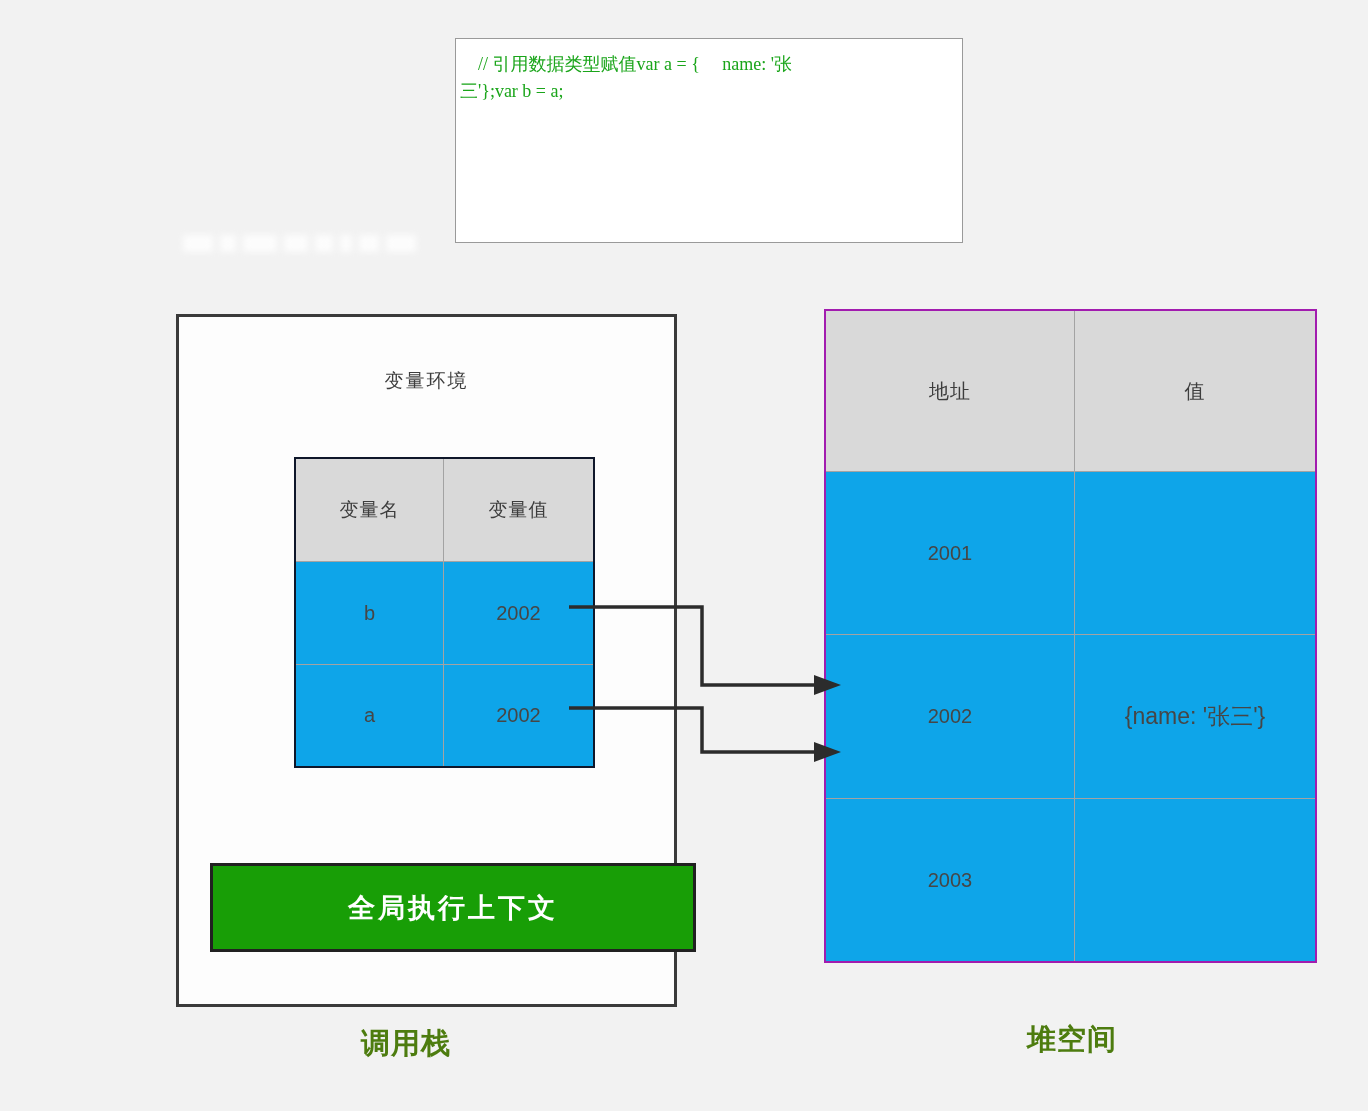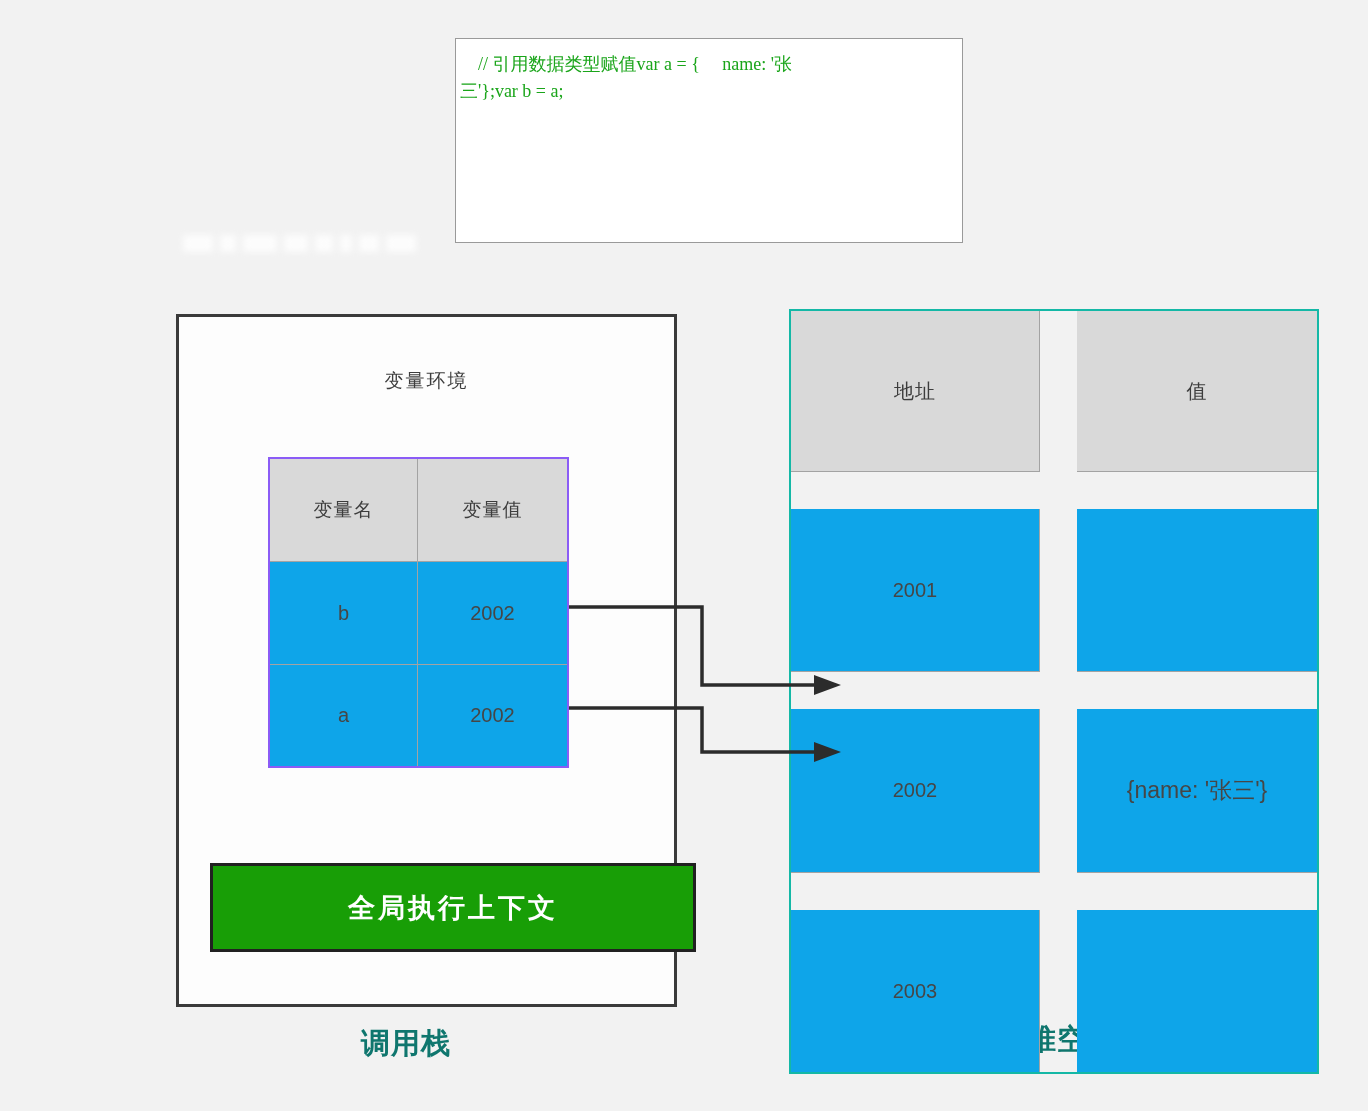--- a/index.html
+++ b/index.html
@@ -51,50 +51,50 @@
   
   .cell{
     display:flex;align-items:center;justify-content:center;
     box-sizing:border-box;background:#0ea5e9;
     font-size:20px;color:#464646;
   }
   .cell.hdr{background:var(--header-gray);font-size:19px;color:#3d3d3d;letter-spacing:1px;}
 
   
   .var-table{
-    position:absolute;left:268px;top:457px;
+    position:absolute;left:294px;top:457px;
     display:grid;grid-template-columns:148px 149px;grid-template-rows:103px 103px 101px;
-    border:2px solid #8b5cf6;box-sizing:content-box;
+    border:2px solid #0f172a;box-sizing:content-box;
   }
   .var-table .cell{border-right:1px solid #a3a3a3;border-bottom:1px solid #a3a3a3;}
   .var-table .cell:nth-child(2n){border-right:none;}
   .var-table .cell:nth-child(n+5){border-bottom:none;}
 
   
   .ctx-button{
     position:absolute;left:210px;top:863px;width:486px;height:89px;
     background:var(--button-green);border:3px solid #212121;box-sizing:border-box;
     display:flex;align-items:center;justify-content:center;
   }
   .ctx-button span{
     color:#ffffff;font-size:27px;font-weight:700;letter-spacing:3px;
   }
 
   .big-label{
-    position:absolute;font-size:29px;font-weight:700;color:#0f766e;
+    position:absolute;font-size:29px;font-weight:700;color:#4d7c0f;
     text-align:center;letter-spacing:1px;
   }
   .stack-label{left:176px;top:1024px;width:460px;}
   .heap-label{left:837px;top:1020px;width:470px;}
 
   
   .heap-table{
-    position:absolute;left:789px;top:309px;
+    position:absolute;left:824px;top:309px;
     display:grid;grid-template-columns:249px 240px;grid-template-rows:161px 163px 164px 162px;
-    border:2px solid #14b8a6;box-sizing:content-box;gap:37px;
+    border:2px solid #a21caf;box-sizing:content-box;
   }
   .heap-table .cell{border-right:1px solid #a3a3a3;border-bottom:1px solid #a3a3a3;font-size:20px;}
   .heap-table .cell:nth-child(2n){border-right:none;}
   .heap-table .cell:nth-child(n+7){border-bottom:none;}
   .heap-table .cell.val{font-size:23px;}
 
   
   .arrows{position:absolute;left:0;top:0;pointer-events:none;}
 </style>
 </head>

